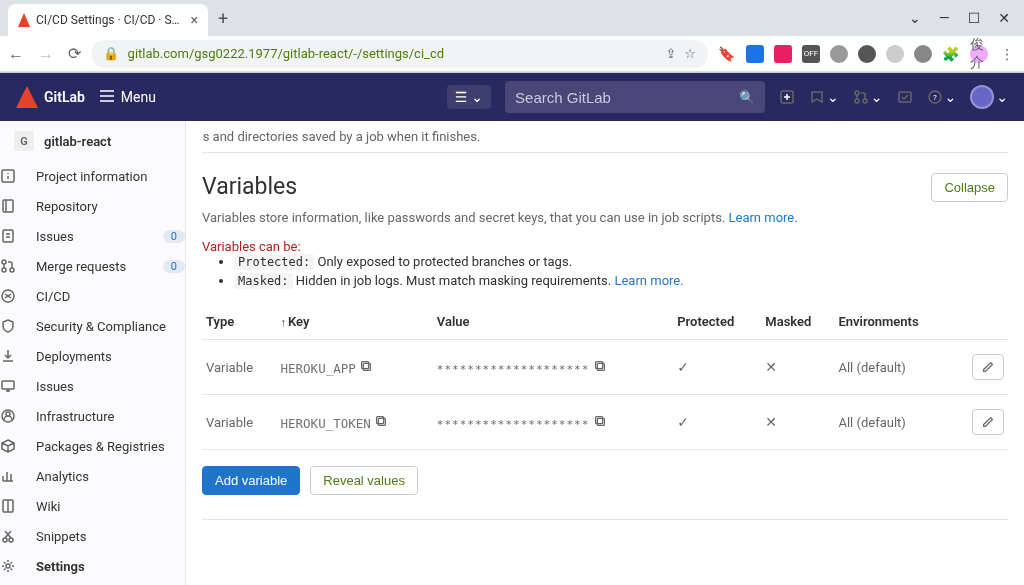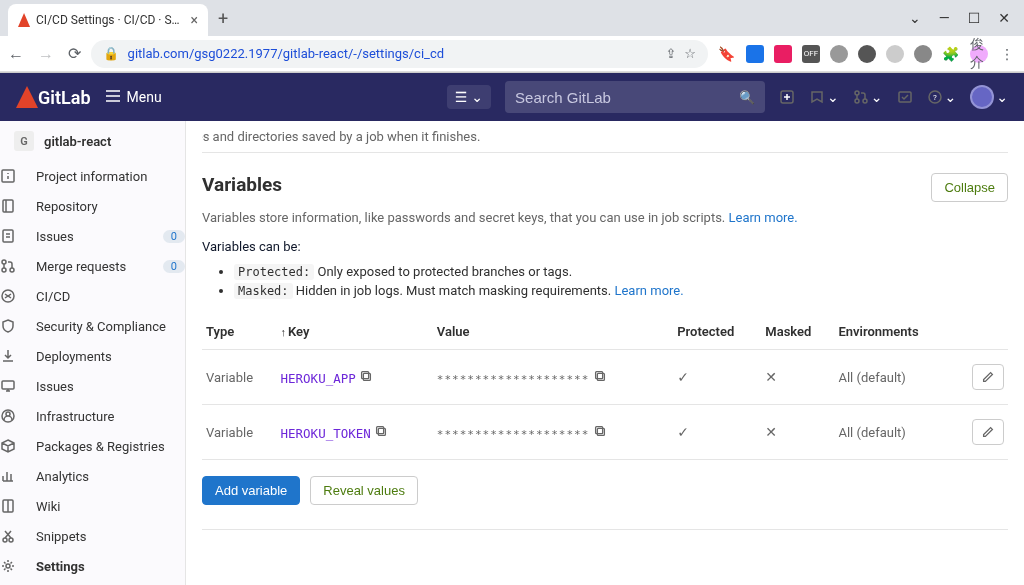--- a/index.html
+++ b/index.html
@@ -12,29 +12,29 @@
 .tab-favicon { width: 14px; height: 14px; background: #e24329; clip-path: polygon(50% 0%, 100% 100%, 0% 100%); }
 .tab-close { color: #666; cursor: pointer; font-size: 14px; }
 .new-tab { margin-left: 10px; color: #555; font-size: 18px; cursor: pointer; }
 .win-controls { margin-left: auto; display: flex; gap: 18px; padding-right: 14px; color: #333; }
 .win-controls span { cursor: pointer; }
 
 .addr-bar { display: flex; align-items: center; background: #fff; height: 36px; padding: 0 8px; gap: 10px; border-bottom: 1px solid #ddd; }
 .nav-icons { display: flex; gap: 14px; color: #5f6368; align-items: center; }
 .nav-icons span { cursor: pointer; font-size: 16px; }
 .url-box { flex: 1; display: flex; align-items: center; background: #f1f3f4; border-radius: 14px; padding: 0 12px; height: 28px; font-size: 13px; color: #5f6368; gap: 8px; }
-.url-box .url-text { color: #1d4ed8; }
+.url-box .url-text { color: #4d7c0f; }
 .ext-icons { display: flex; gap: 10px; align-items: center; }
 .ext-icons span { width: 18px; height: 18px; display: inline-flex; align-items: center; justify-content: center; font-size: 14px; color: #5f6368; cursor: pointer; }
 .ext-icon-sq { width: 18px; height: 18px; border-radius: 3px; text-align: right; }
 .avatar-circle { width: 20px; height: 20px; border-radius: 50%; background: #f0abfc; color: #fff; font-size: 10px; display: flex; align-items: center; justify-content: center; }
 
 
 .gl-top { background: #292961; height: 48px; display: flex; align-items: center; padding: 0 16px; gap: 14px; color: #fff; }
-.gl-logo { display: flex; align-items: center; font-size: 18px; font-weight: 600; }
+.gl-logo { display: flex; align-items: center; gap: 6px; font-size: 14px; font-weight: 600; }
 .gl-logo-icon { width: 22px; height: 22px; background: #e24329; clip-path: polygon(50% 0%, 100% 100%, 0% 100%); }
 .gl-menu { display: flex; align-items: center; gap: 6px; font-size: 14px; cursor: pointer; }
 .gl-menu-icon svg { width: 16px; height: 16px; }
 .gl-spacer { flex: 1; }
 .gl-plus-btn { background: rgba(255,255,255,0.1); border-radius: 4px; padding: 4px 8px; display: flex; align-items: center; gap: 4px; cursor: pointer; }
 .gl-search { background: rgba(255,255,255,0.15); border-radius: 4px; height: 32px; width: 260px; display: flex; align-items: center; padding: 0 10px; color: #c8c8e0; font-size: 13px; }
 .gl-search input { background: transparent; border: none; outline: none; color: #fff; flex: 1; font-size: 15px; }
 .gl-search input::placeholder { color: #c8c8e0; }
 .gl-search-icon { color: #c8c8e0; }
 .gl-top-icons { display: flex; gap: 14px; align-items: center; }
@@ -49,37 +49,37 @@
 .sb-item { display: flex; align-items: center; gap: 20px; padding: 7px 0; cursor: pointer; color: #333; }
 .sb-item.active { font-weight: 700; }
 .sb-item .badge { margin-left: auto; background: #e3e9f0; color: #1f75cb; border-radius: 10px; padding: 0 8px; font-size: 11px; }
 .sb-item svg { width: 16px; height: 16px; flex-shrink: 0; }
 .sb-sub { padding: 6px 14px 6px 40px; cursor: pointer; color: #333; font-size: 13px; }
 
 .gl-content { flex: 1; overflow-y: auto; padding: 0 16px 20px 16px; }
 .truncated-text { padding: 8px 0; border-bottom: 1px solid #e5e5e5; color: #666; font-size: 13px; margin-bottom: 20px; overflow: hidden; white-space: nowrap; }
 
 .sect-head { display: flex; justify-content: space-between; align-items: flex-start; margin-bottom: 8px; }
-.sect-head h2 { font-size: 19px; font-weight: 700; color: #303030; }
+.sect-head h2 { font-size: 23px; font-weight: 400; color: #303030; }
 .btn { border: 1px solid #ccc; background: #fff; border-radius: 4px; padding: 6px 12px; font-size: 13px; cursor: pointer; color: #4d7c0f; }
 .btn-primary { background: #1f75cb; border-color: #1f75cb; color: #fff; }
 .desc { color: #666; font-size: 13px; margin-bottom: 14px; }
 .desc a, .link { color: #1f75cb; text-decoration: none; cursor: pointer; }
-.list-intro { font-size: 13px; color: #0f172a; margin-bottom: 10px; }
+.list-intro { font-size: 13px; color: #b91c1c; margin-bottom: 0; }
 ul.var-types { margin-left: 32px; margin-bottom: 16px; font-size: 13px; color: #303030; }
 ul.var-types li { margin-bottom: 4px; }
 .code-inline { font-family: Menlo, Consolas, monospace; background: #f5f5f5; padding: 1px 4px; border-radius: 3px; font-size: 12px; }
 
 .alert-box { background: #fdf7e7; border: 1px solid #f0d87c; border-radius: 4px; padding: 12px; text-align: center; font-size: 13px; color: #5c4a1a; margin-bottom: 12px; }
 .alert-box .link { color: #1f75cb; }
 
 .var-table { width: 100%; border-collapse: collapse; font-size: 13px; }
 .var-table th { text-align: left; font-weight: 600; color: #303030; padding: 10px 4px; border-bottom: 1px solid #e5e5e5; }
 .var-table td { padding: 14px 4px; border-bottom: 1px solid #e5e5e5; color: #666; vertical-align: middle; }
-.key-cell { color: #6d28d9; font-family: Menlo, Consolas, monospace; font-size: 12.5px; margin-top: 35px; }
+.key-cell { color: #737373; font-family: Menlo, Consolas, monospace; font-size: 12.5px; margin-top: 35px; }
 .mask-val { font-family: Menlo, Consolas, monospace; letter-spacing: 1px; font-size: 11px; }
 .copy-icon, .edit-btn { cursor: pointer; color: #666; }
 .edit-btn { border: 1px solid #ccc; border-radius: 4px; padding: 5px 8px; display: inline-flex; }
 .check-mark { font-size: 14px; }
 .x-mark { font-size: 14px; }
 .sort-arrow { font-size: 11px; margin-right: 2px; }
 
 .btn-row { display: flex; gap: 10px; margin: 16px 0 24px 0; }
 .sect-divider { border-top: 1px solid #e5e5e5; margin-bottom: 20px; }
 

